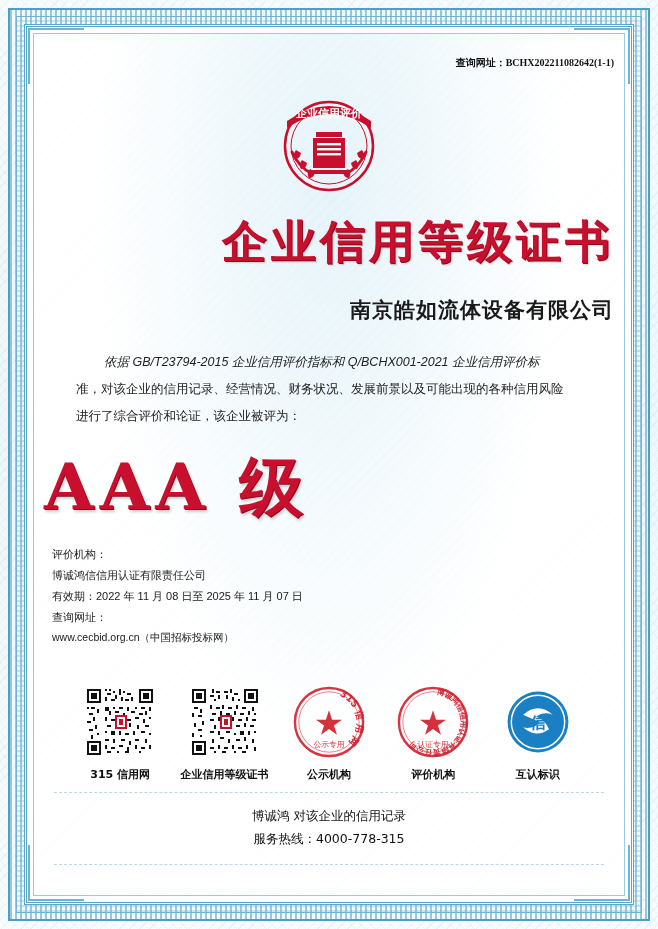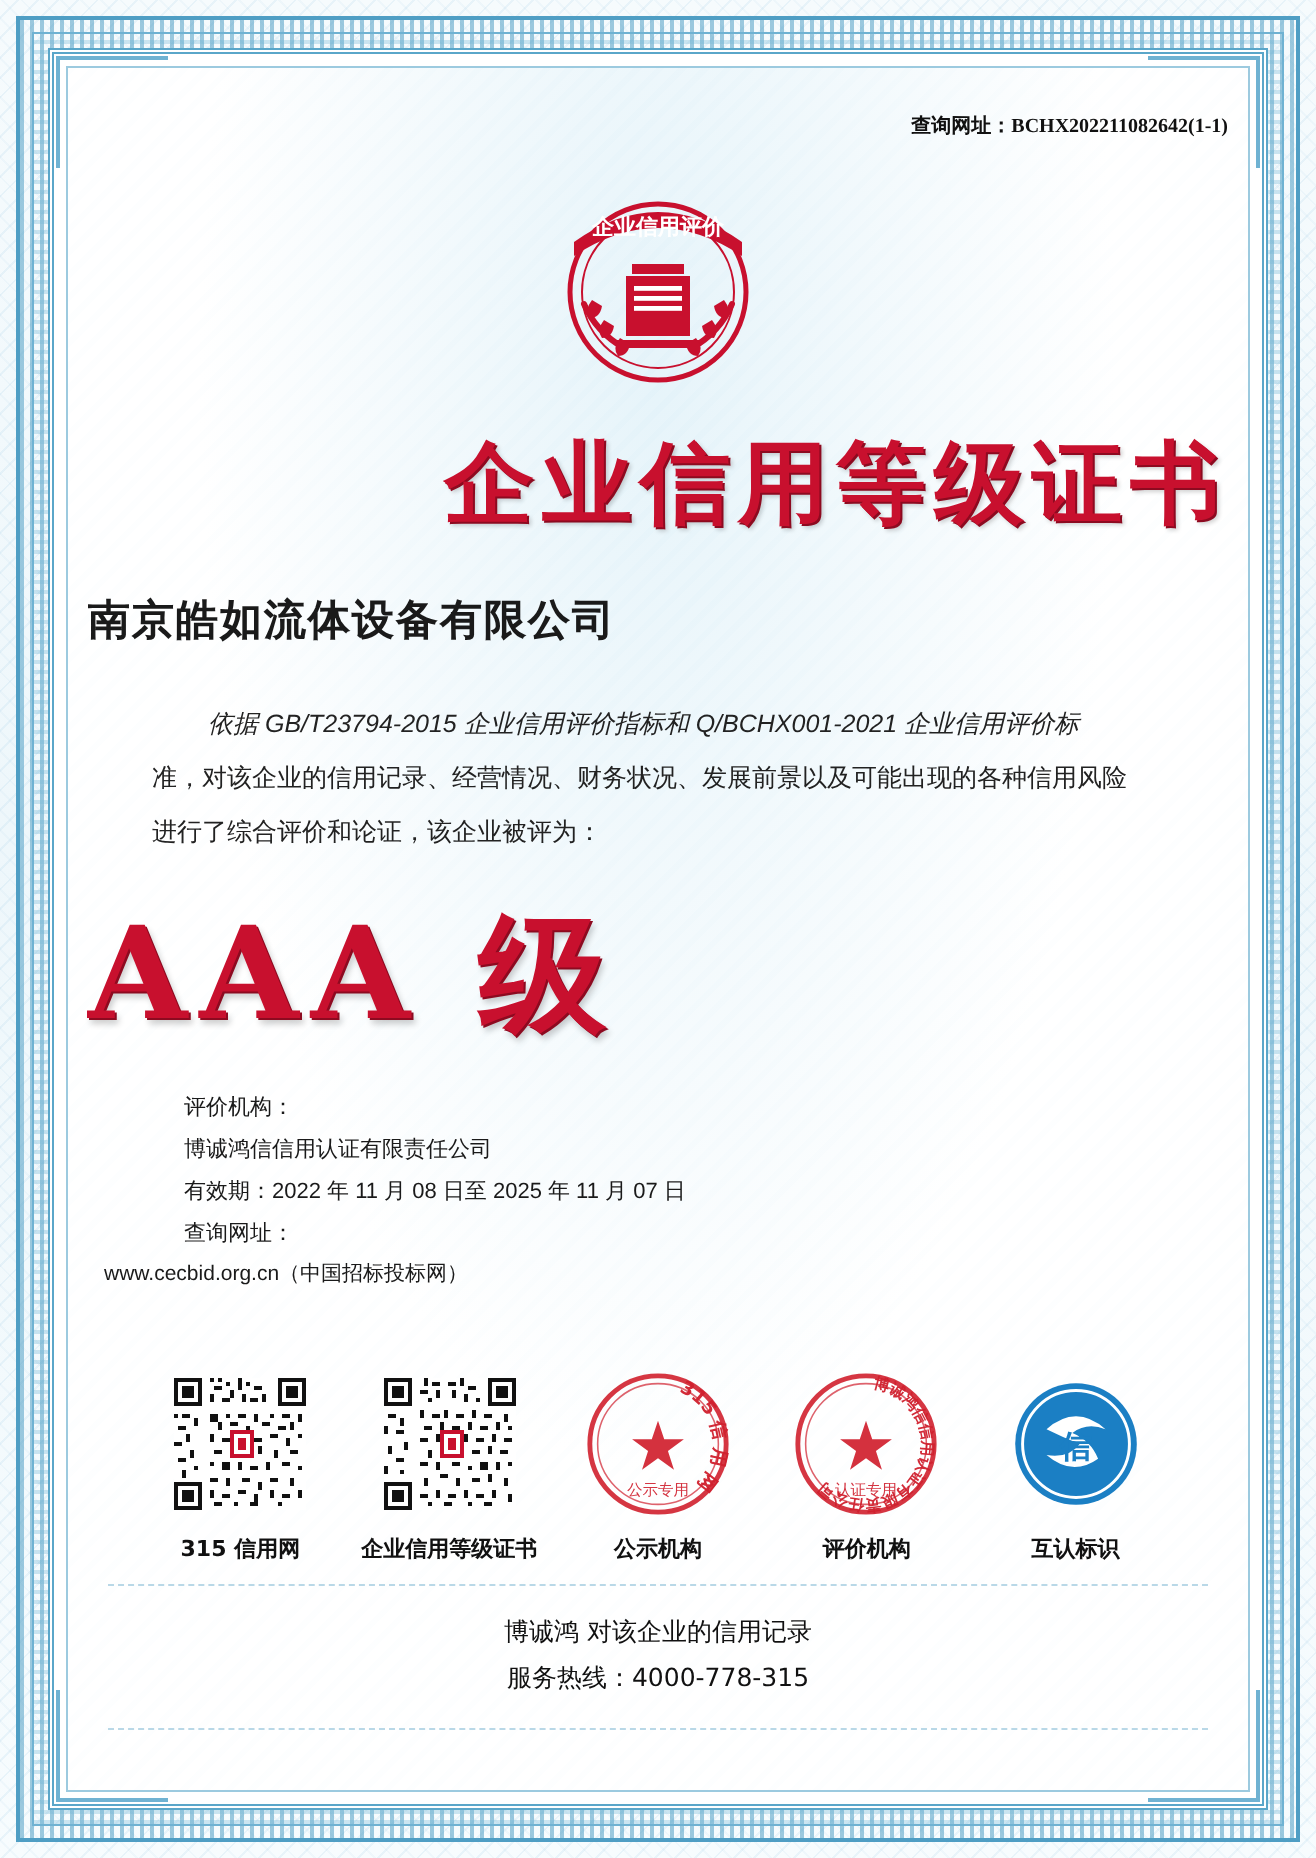--- a/index.html
+++ b/index.html
@@ -77,21 +77,21 @@
     text-align:right;
     font-family:"DejaVu Sans", sans-serif;
     font-size:45px;
     font-weight:bold;
     letter-spacing:4px;
     color:#c8102e;
     text-shadow:1px 1px 0 #8d0a20, 2px 2px 2px rgba(0,0,0,0.18);
   }
   .company{
     position:absolute;left:0;right:0;top:252px;
-    text-align:left;
+    text-align:right;
     font-family:"DejaVu Sans", sans-serif;
     font-size:21px;font-weight:bold;color:#1a1a1a;
     letter-spacing:1px;
   }
   .paragraph{
     position:absolute;left:32px;right:20px;top:305px;
     font-size:12.5px;line-height:27px;color:#222;
     text-align:justify;
   }
   .paragraph p{margin:0;}
@@ -103,21 +103,21 @@
     font-family:"DejaVu Serif", serif;
     font-size:64px;font-weight:bold;color:#c8102e;
     letter-spacing:6px;
     text-shadow:1px 1px 0 #8d0a20,2px 3px 3px rgba(0,0,0,0.2);
   }
 
   .info{
     position:absolute;left:8px;top:500px;right:8px;
     font-size:11px;color:#1a1a1a;line-height:21px;
   }
-  .info .row{white-space:nowrap;margin-left:40px;}
+  .info .row{white-space:nowrap;}
   .info .sub{padding-left:0;}
   .info .links{font-size:10.5px;line-height:19px;}
   .info .gap{display:inline-block;width:28px;}
 
   .badges{
     position:absolute;left:0;right:0;top:640px;
     display:flex;justify-content:space-around;align-items:flex-start;
     padding:0 24px;box-sizing:border-box;
   }
   .badge{width:88px;text-align:center;}

